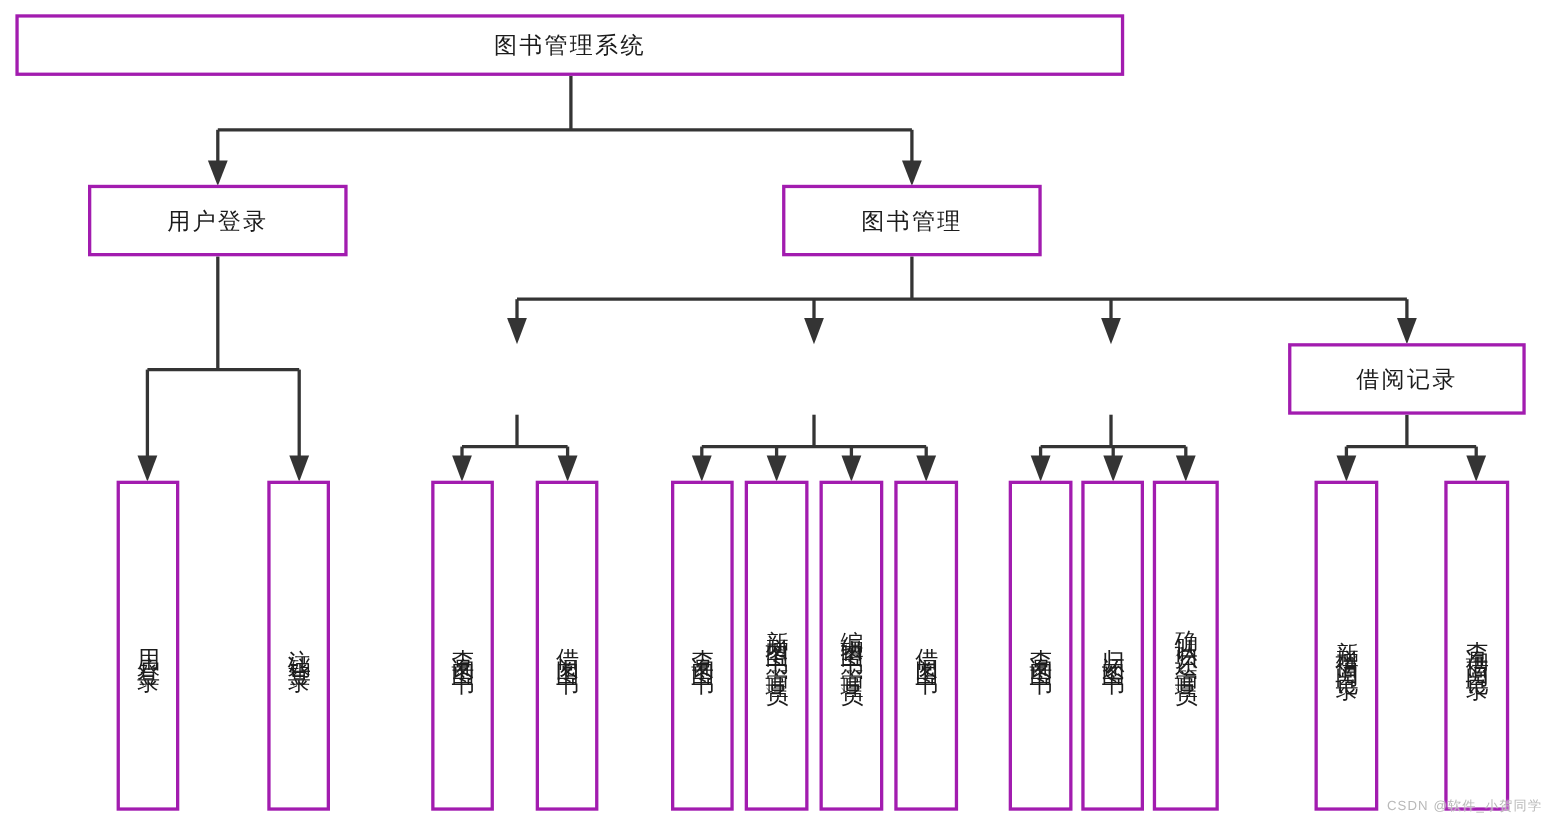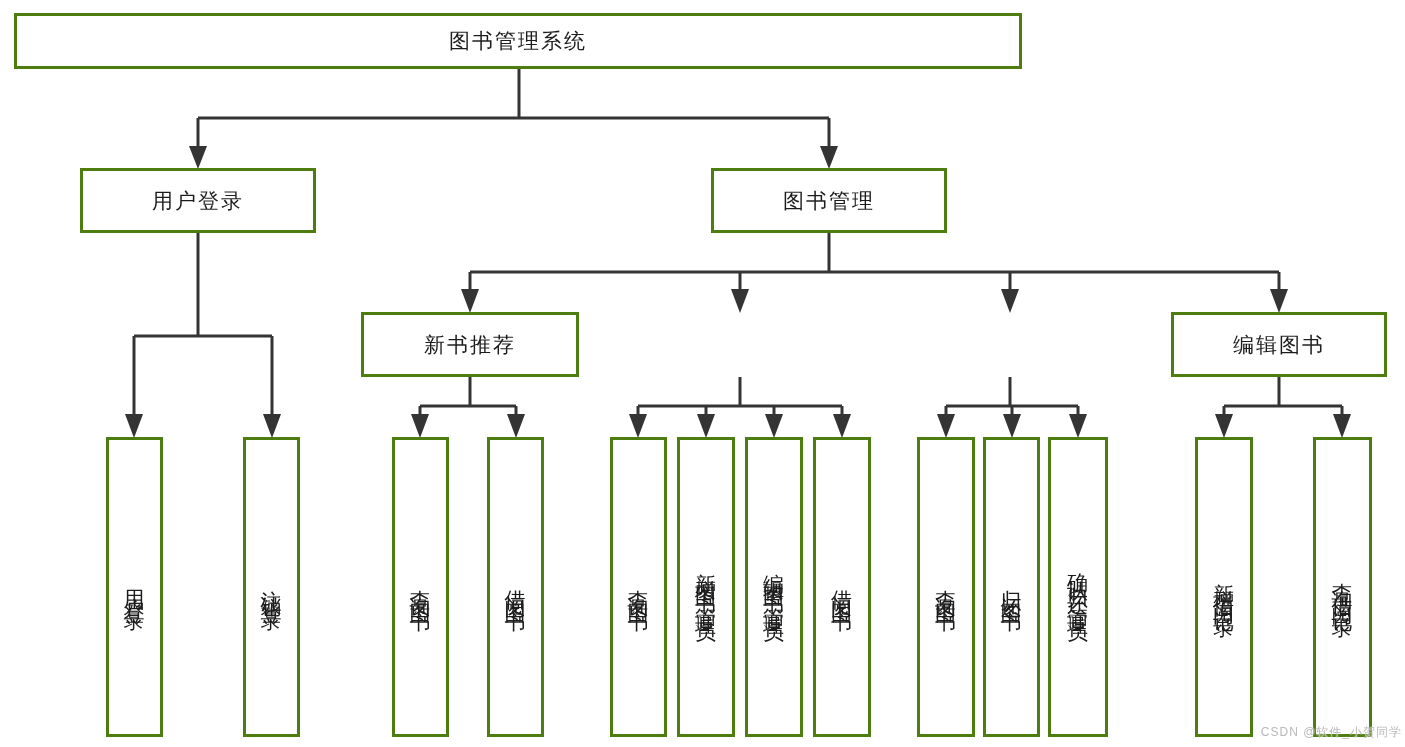--- a/index.html
+++ b/index.html
@@ -11,21 +11,21 @@
     font-family: "Liberation Sans", sans-serif;
     color: #1c1c1c;
     overflow: hidden;
   }
   .connectors {
     position:absolute; left:0; top:0; width:1405px; height:747px;
     pointer-events:none;
   }
   .box {
     position: absolute;
-    border: 3px solid #4d7c0f;
+    border: 3px solid #a21caf;
     background: #ffffff;
     display: flex;
     align-items: center;
     justify-content: center;
     box-sizing: content-box;
     text-align: center;
   }
   .box.h span {
     font-size: 21px;
     letter-spacing: 2px;
@@ -126,25 +126,22 @@
     <span>图书管理系统</span>
   </div>
 
   <div class="box h" style="left:80px;top:168px;width:230px;height:59px">
     <span>用户登录</span>
   </div>
   <div class="box h" style="left:711px;top:168px;width:230px;height:59px">
     <span>图书管理</span>
   </div>
 
-  <div class="box h" style="left:361px;top:312px;width:212px;height:59px">
-    <span>新书推荐</span>
-  </div>
   <div class="box h" style="left:1171px;top:312px;width:210px;height:59px">
-    <span>编辑图书</span>
+    <span>借阅记录</span>
   </div>
 
   <div class="box v" style="left:106px;top:437px;width:51px;height:294px">
     <span>用户登录</span>
   </div>
   <div class="box v" style="left:243px;top:437px;width:51px;height:294px">
     <span>注销登录</span>
   </div>
 
   <div class="box v" style="left:392px;top:437px;width:51px;height:294px">

